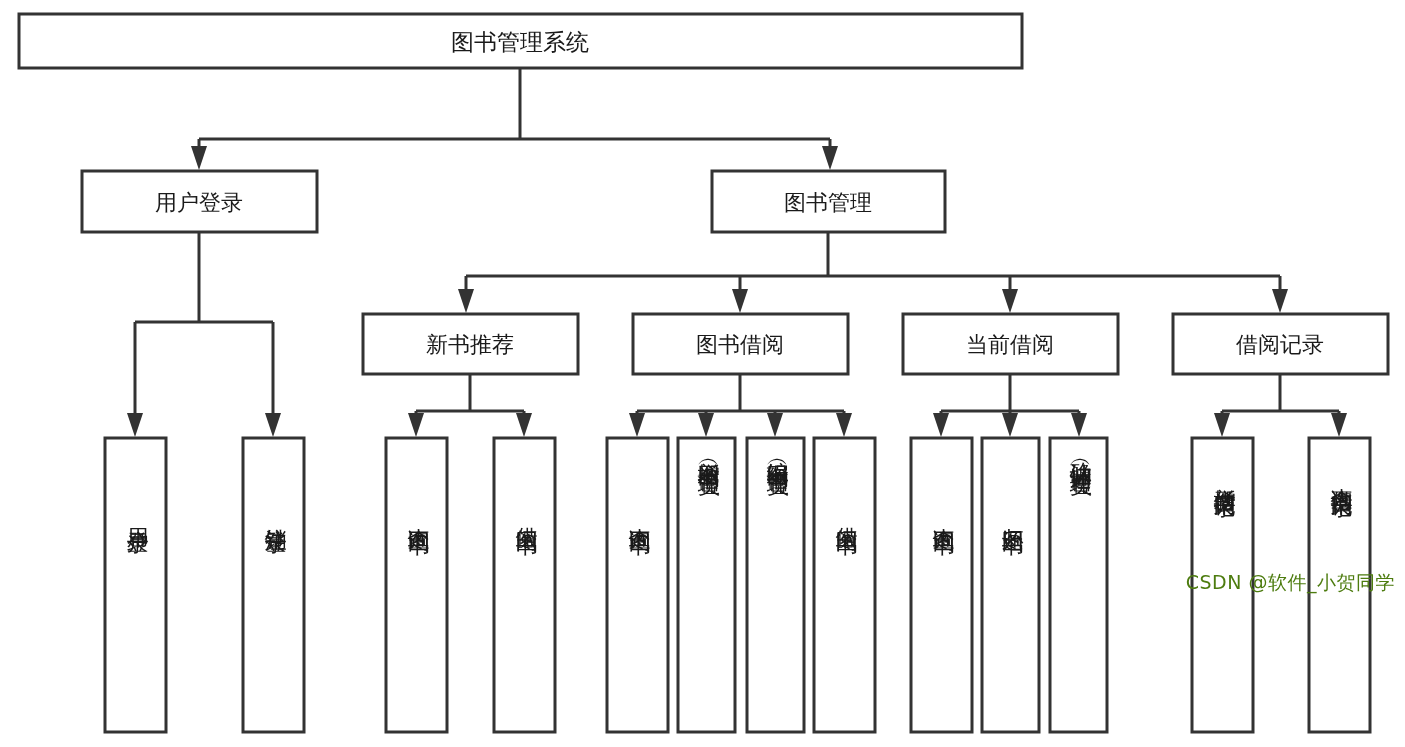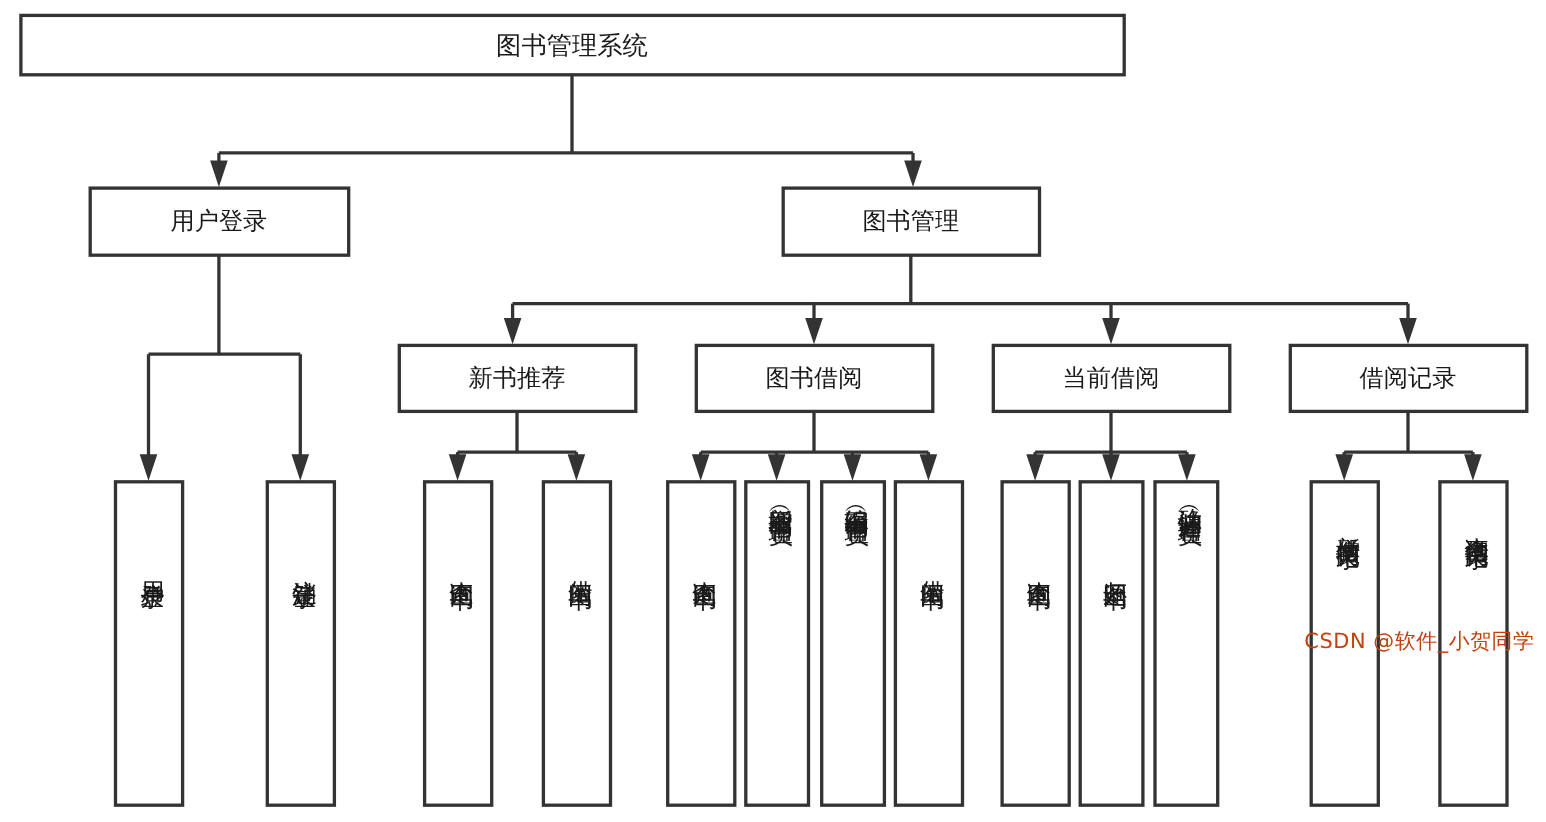--- a/index.html
+++ b/index.html
@@ -67,21 +67,21 @@
     white-space: nowrap;
     text-align: left;
     pointer-events: none;
   }
   .watermark {
     position: absolute;
     right: 10px;
     bottom: 4px;
     font-family: "DejaVu Sans", "Liberation Sans", sans-serif;
     font-size: 19px;
-    color: #c2410c;
+    color: #4d7c0f;
     white-space: nowrap;
     letter-spacing: 0.5px;
   }
 </style>
 </head>
 <body>
 
 <div id="diagram-root">
 
   <svg id="tree-svg" viewBox="0 0 1405 747" xmlns="http://www.w3.org/2000/svg">

